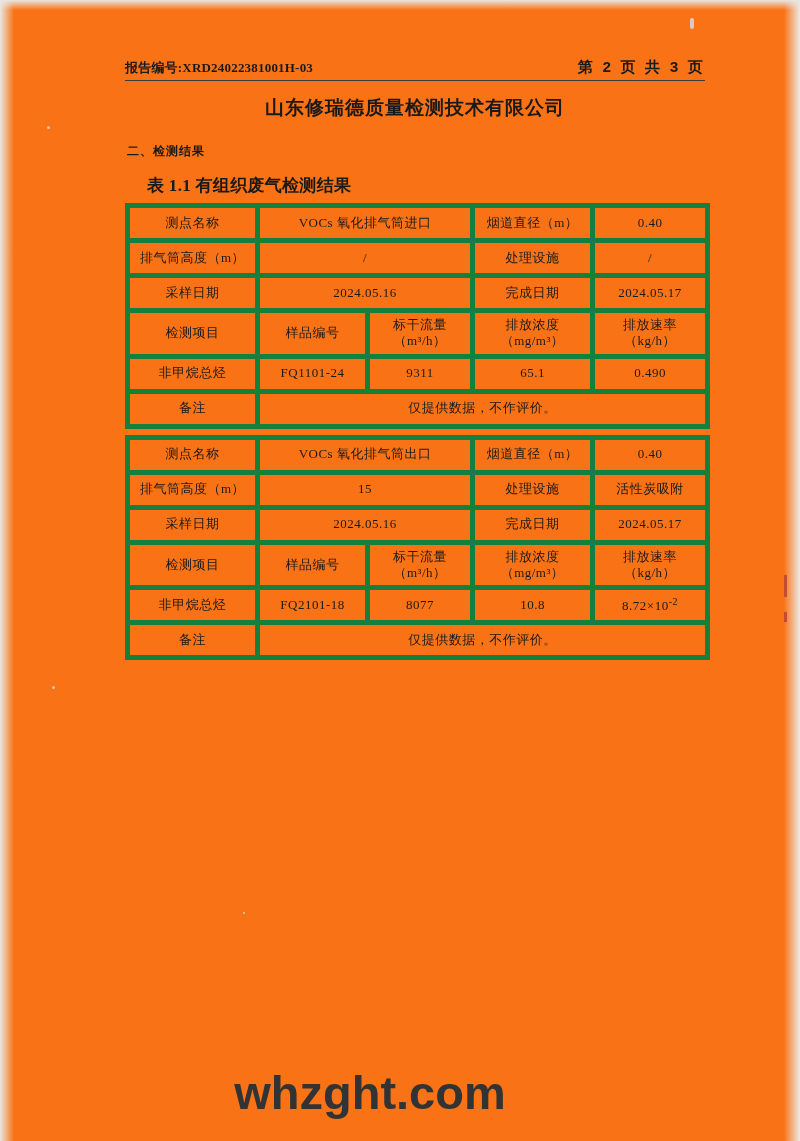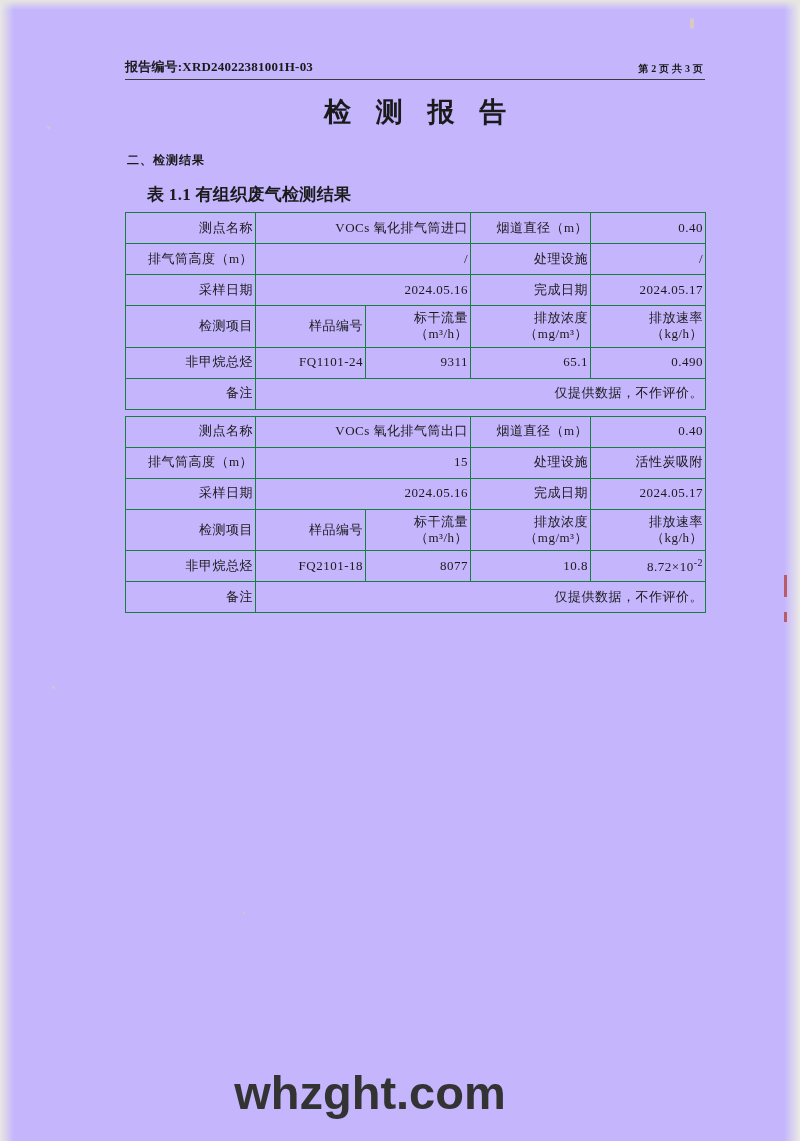--- a/index.html
+++ b/index.html
@@ -14,21 +14,21 @@
     color: #1a1a1a;
     position: relative;
     overflow: hidden;
   }
   .page {
     position: absolute;
     left: 0;
     top: 0;
     width: 800px;
     height: 1141px;
-    background: #c4b5fd;
+    background: #f97316;
   }
   
   .scan-edge-left {
     position: absolute;
     left: 0; top: 0;
     width: 14px; height: 1141px;
     background: linear-gradient(to right, #e9e7e2, rgba(255,255,255,0));
     pointer-events: none;
   }
   .scan-edge-right {
@@ -64,22 +64,23 @@
     justify-content: space-between;
     align-items: flex-end;
     font-size: 13px;
     font-weight: bold;
     letter-spacing: 0.2px;
   }
   .report-no {
     font-size: 13px;
   }
   .page-no {
-    font-size: 10px;
+    font-size: 15px;
     margin-right: 2px;
+    font-family: Liberation Mono, monospace;
   }
   .header-rule {
     border-bottom: 1.2px solid #3a3a3a;
     margin-top: 3px;
     width: 100%;
   }
 
   .company {
     text-align: center;
     font-size: 19px;
@@ -112,23 +113,23 @@
   }
 
   table.rpt {
     border-collapse: collapse;
     margin-top: 6px;
     margin-left: 0px;
     width: 580px;
     table-layout: fixed;
   }
   table.rpt td {
-    border: 1px solid #15803d;
+    border: 5px solid #15803d;
     font-size: 13px;
-    text-align: right;
+    text-align: center;
     vertical-align: middle;
     padding: 4px 2px;
     height: 22px;
     line-height: 1.25;
     letter-spacing: 0.5px;
   }
   td.two-line {
     line-height: 1.25;
     padding: 2px 2px;
   }
@@ -180,21 +181,21 @@
   <div class="red-mark" style="left:784px; top:612px; width:3px; height:10px;"></div>
 
   <div class="content">
 
     <div class="header-row">
       <div class="report-no">报告编号:XRD24022381001H-03</div>
       <div class="page-no">第 2 页 共 3 页</div>
     </div>
     <div class="header-rule"></div>
 
-    <div class="doc-title">检 测 报 告</div>
+    <div class="company">山东修瑞德质量检测技术有限公司</div>
 
     <div class="section-title">二、检测结果</div>
 
     <div class="table-caption">表 1.1 有组织废气检测结果</div>
     <table class="rpt">
       <colgroup>
         <col style="width:130px">
         <col style="width:110px">
         <col style="width:105px">
         <col style="width:120px">

